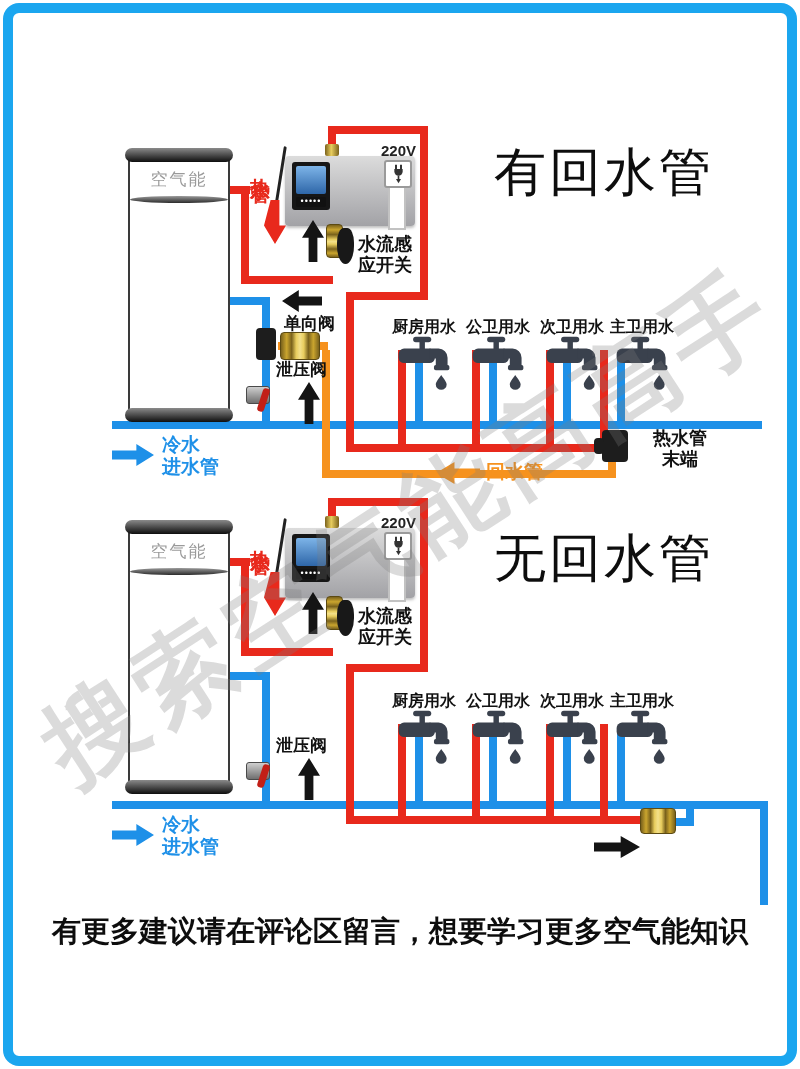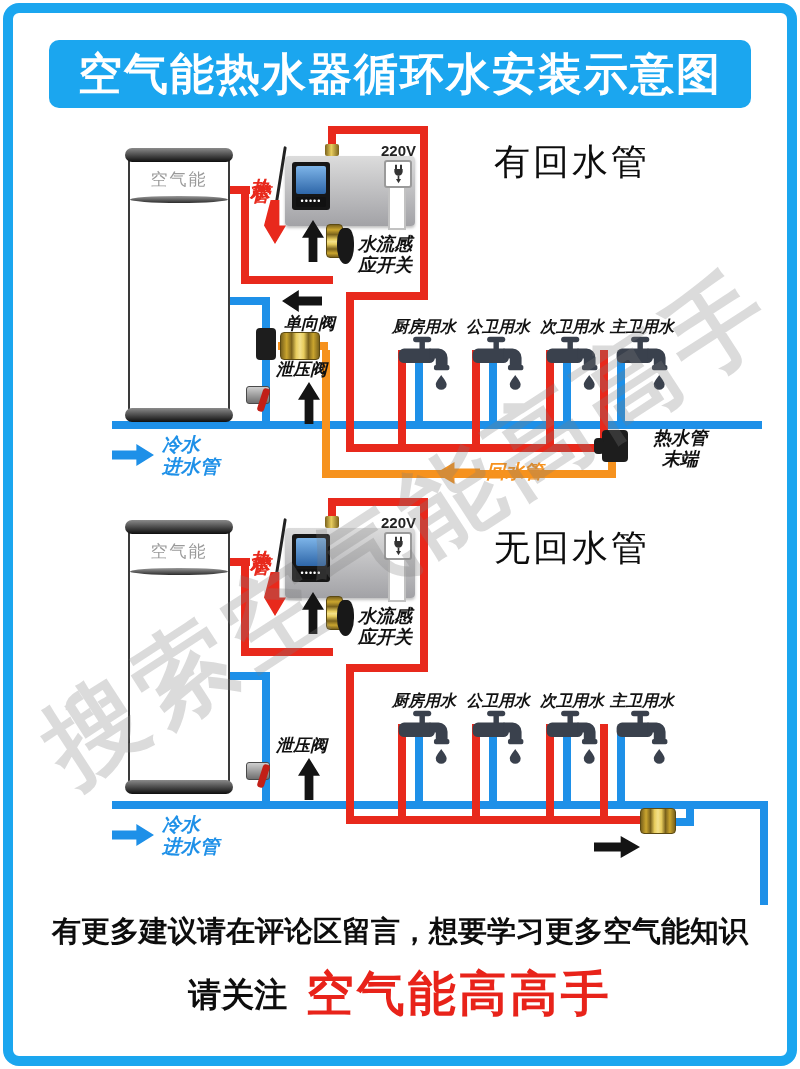--- a/index.html
+++ b/index.html
@@ -2,21 +2,21 @@
 <html><head>
 <meta charset="utf-8">
 <style>
   html,body{margin:0;padding:0;background:#fbf6f6;}
   .poster{position:relative;width:800px;height:1069px;background:#fff;overflow:hidden;
           font-family:"Liberation Sans",sans-serif;}
   .frame{position:absolute;inset:3px;border:10px solid #1BA6EF;border-radius:16px;z-index:50;pointer-events:none;}
   .banner{position:absolute;left:49px;top:40px;width:702px;height:68px;background:#1BA6EF;border-radius:10px;
           z-index:5;display:flex;align-items:center;justify-content:center;}
   .banner span{color:#fff;font-size:44px;font-weight:900;letter-spacing:2px;}
-  .heading{position:absolute;font-size:36px;font-weight:500;color:#0d0d0d;letter-spacing:3px;z-index:6;}
+  .heading{position:absolute;font-size:52px;font-weight:500;color:#0d0d0d;letter-spacing:3px;z-index:6;}
   
   .p{position:absolute;z-index:3;}
   .red{background:#E8291C;} .blue{background:#1E90E8;} .orange{background:#F6921E;}
   
   .arr{position:absolute;background:#141414;z-index:8;}
   .arr.up{clip-path:polygon(50% 0,100% 42%,70% 42%,70% 100%,30% 100%,30% 42%,0 42%);}
   .arr.down{clip-path:polygon(30% 0,70% 0,70% 58%,100% 58%,50% 100%,0 58%);}
   .arr.left{clip-path:polygon(0 50%,42% 0,42% 30%,100% 30%,100% 70%,42% 70%,42% 100%);}
   .arr.right{clip-path:polygon(100% 50%,58% 0,58% 30%,0 30%,0 70%,58% 70%,58% 100%);}
   .arr.reda{background:#E8291C;} .arr.ora{background:#F6921E;} .arr.blua{background:#1E90E8;}
@@ -47,21 +47,21 @@
   .brass{position:absolute;border:1px solid #5c4a12;border-radius:4px;z-index:7;
          background:linear-gradient(90deg,#7a621c 0%,#caa52e 15%,#7a621c 28%,#e8cd5e 40%,#f3e08a 50%,#e8cd5e 60%,#7a621c 72%,#caa52e 85%,#7a621c 100%);}
   .brassv{background:linear-gradient(180deg,#7a621c 0%,#caa52e 15%,#7a621c 30%,#e8cd5e 45%,#f3e08a 52%,#e8cd5e 60%,#7a621c 75%,#caa52e 88%,#7a621c 100%);}
   .bulb{position:absolute;background:#181818;border-radius:40% 40% 50% 50%;z-index:7;}
   .blackfit{position:absolute;background:#1d1d1d;border-radius:4px;z-index:7;}
   .relief{position:absolute;width:30px;height:24px;z-index:8;}
   .relief .body{position:absolute;left:0;top:4px;width:22px;height:16px;border-radius:3px;
         background:linear-gradient(180deg,#cfcfcf,#6f6f6f);border:1px solid #4a4a4a;}
   .relief .lever{position:absolute;left:14px;top:6px;width:7px;height:24px;background:#c21f17;border-radius:3px;transform:rotate(18deg);}
   
-  .lbl{position:absolute;font-weight:700;color:#111;line-height:1.18;z-index:9;font-style:italic;}
+  .lbl{position:absolute;font-weight:700;color:#111;line-height:1.18;z-index:9;}
   .hotlbl{writing-mode:vertical-rl;text-orientation:upright;color:#E8291C;font-size:20px;font-weight:800;letter-spacing:3px;}
   .coldlbl{color:#1E90E8;font-size:19px;}
   .retlbl{color:#F6921E;font-size:19px;}
   .faucet-lbl{width:76px;text-align:center;font-size:16px;font-weight:600;}
   .faucet{position:absolute;width:58px;height:56px;z-index:7;}
   .wm{position:absolute;left:-60px;top:462px;width:940px;text-align:center;transform:rotate(-33deg);
       font-size:98px;font-weight:700;color:rgba(125,125,125,.28);letter-spacing:8px;z-index:40;pointer-events:none;white-space:nowrap;}
   .site{position:absolute;left:558px;top:1016px;font-size:40px;color:#b5b5b5;z-index:60;}
   .foot1{position:absolute;left:0;top:912px;width:100%;text-align:center;font-size:29px;font-weight:700;color:#0d0d0d;z-index:6;}
   .foot2{position:absolute;left:0;top:962px;width:100%;text-align:center;z-index:6;}
@@ -85,23 +85,20 @@
   <symbol id="plug-sym" viewBox="0 0 20 24">
     <path d="M7 1 v5 M13 1 v5" stroke="#333" stroke-width="2.4" fill="none"></path>
     <path d="M5 6 h10 v3 a5 5 0 0 1 -10 0 z" fill="#333"></path>
     <path d="M10 14 v5" stroke="#333" stroke-width="2" fill="none"></path>
     <path d="M7 18 h6 l-3 5 z" fill="#333"></path>
   </symbol>
 </svg>
 
 <div class="poster">
 
-  <div class="banner">
-    <span>空气能热水器循环水安装示意图</span>
-  </div>
 
   <div class="heading" style="left:494px;top:138px">有回水管</div>
 
   <i class="p blue" style="left:222px;top:297px;width:48px;height:8px"></i>
   <i class="p blue" style="left:262px;top:297px;width:8px;height:132px"></i>
   <i class="p blue" style="left:112px;top:421px;width:650px;height:8px"></i>
   <i class="p blue" style="left:415px;top:360px;width:8px;height:64px"></i>
   <i class="p blue" style="left:489px;top:360px;width:8px;height:64px"></i>
   <i class="p blue" style="left:563px;top:360px;width:8px;height:64px"></i>
   <i class="p blue" style="left:617px;top:360px;width:8px;height:64px"></i>
@@ -289,20 +286,16 @@
       <use href="#faucet-sym"></use>
     </svg>
   <svg class="faucet" style="left:613px;top:710px">
       <use href="#faucet-sym"></use>
     </svg>
 
   <i class="brass" style="left:640px;top:808px;width:34px;height:24px"></i>
   <i class="arr right" style="left:594px;top:836px;width:46px;height:22px"></i>
 
   <div class="foot1">有更多建议请在评论区留言，想要学习更多空气能知识</div>
-  <div class="foot2">
-    <span class="pre">请关注</span>
-    <span class="brand">空气能高高手</span>
-  </div>
 
   <div class="wm">搜索空气能高高手</div>
   <div class="frame"></div>
 </div>
 
 </body></html>

